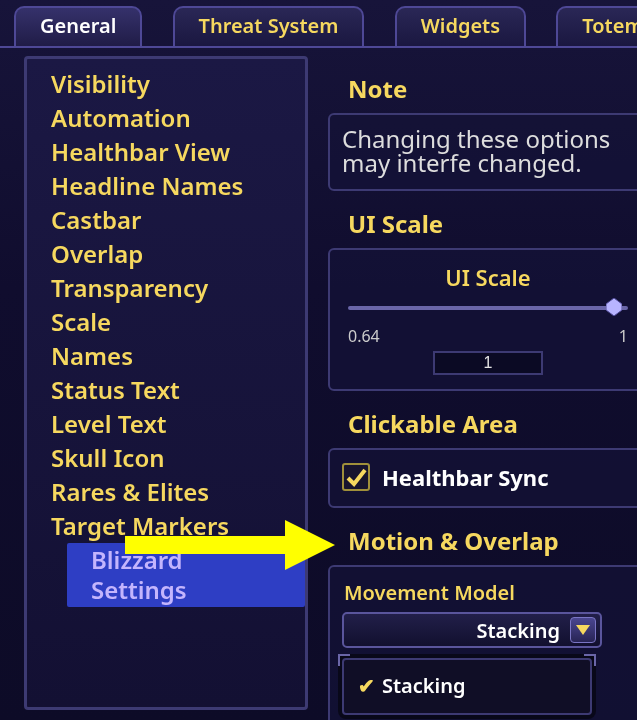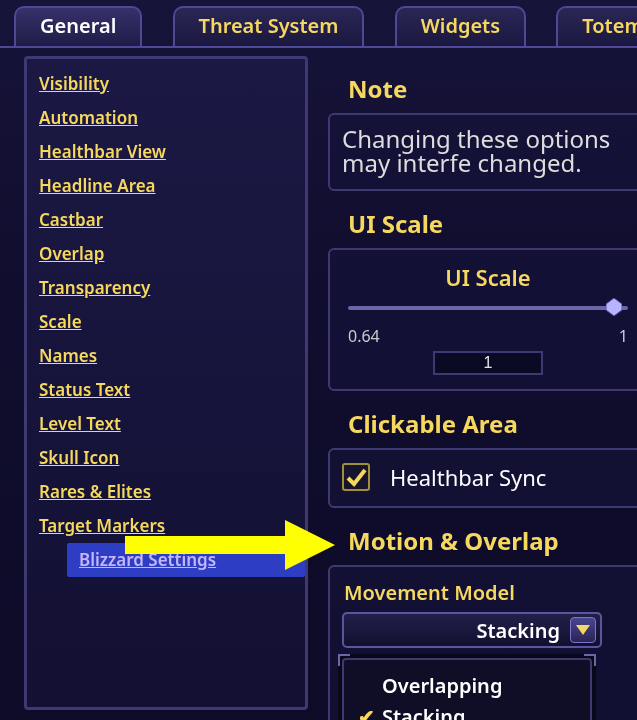--- a/index.html
+++ b/index.html
@@ -9,21 +9,21 @@
 
 .tabrow{position:absolute;top:6px;left:14px;right:0;height:42px;white-space:nowrap;}
 .tab{display:inline-block;height:40px;line-height:36px;padding:0 24px;margin-right:26px;background:linear-gradient(#2a2756,#1a1740);border:2px solid #4e4896;border-bottom:none;border-radius:10px 10px 0 0;color:#f6d85f;font-size:20px;font-weight:600;}
 .tab.active{background:linear-gradient(#35316b,#201c47);color:#fff;}
 
 
 .hline{position:absolute;top:46px;left:0;right:0;height:2px;background:#4e4896;}
 
 
 .side{position:absolute;top:56px;left:24px;width:284px;bottom:10px;border:3px solid #3d3a73;border-radius:4px;background:linear-gradient(#1b1844,#131033);padding:8px 0;}
-.side-item{color:#f6d85f;font-size:17px;font-weight:600;padding:2px 12px;line-height:30px;cursor:pointer;text-decoration:underline;}
+.side-item{color:#f6d85f;font-size:24px;font-weight:600;padding:2px 24px;line-height:30px;cursor:pointer;}
 .side-item.sel{background:#2e3ec4;color:#c4b5fd;border-radius:2px;margin-left:40px;}
 
 
 .content{position:absolute;top:56px;left:320px;right:0;bottom:0;}
 .sec-h{color:#f6d85f;font-size:24px;font-weight:700;margin:16px 0 8px 28px;}
 .box{margin:0 0 14px 8px;border:2px solid #3d3a73;border-radius:6px;background:rgba(20,18,55,.7);padding:12px 12px 14px 12px;min-width:320px;}
 .note-text{color:#ddd;font-size:24px;line-height:24px;}
 
 
 .slider-title{color:#f6d85f;font-size:22px;text-align:center;margin-bottom:6px;font-weight:600;}
@@ -31,21 +31,21 @@
 .track-line{position:absolute;top:8px;left:0;right:0;height:4px;background:#6a66a8;border-radius:2px;}
 .thumb{position:absolute;top:0;width:16px;height:18px;}
 .thumb svg{display:block;}
 .minmax{display:flex;justify-content:space-between;color:#ccc;font-size:16px;margin:9px 6px 0 6px;}
 .val-input{display:block;margin:4px auto 0 auto;width:110px;height:24px;background:#0b0a24;border:2px solid #3d3a73;color:#e3e3e3;text-align:center;font-size:16px;}
 
 
 .check-row{display:flex;align-items:center;gap:12px;}
 .cbox{width:28px;height:28px;border:2px solid #a0903a;background:#17142e;border-radius:3px;display:flex;align-items:center;justify-content:center;}
 .cbox svg{display:block;}
-.check-label{color:#fff;font-size:22px;font-weight:400;margin-left:8px;}
+.check-label{color:#fff;font-size:22px;font-weight:700;}
 
 
 .field-label{color:#f6d85f;font-size:20px;font-weight:600;margin:0 0 6px 2px;}
 .dd{display:flex;align-items:center;height:36px;background:linear-gradient(#221f49,#12102f);border:2px solid #5a559c;border-radius:5px;padding:0 4px 0 12px;width:260px;}
 .dd-text{flex:1;text-align:right;color:#fff;font-size:20px;font-weight:600;padding-right:10px;}
 .dd-btn{width:26px;height:26px;background:linear-gradient(#4a4690,#282455);border:1px solid #7a75c4;border-radius:4px;display:flex;align-items:center;justify-content:center;}
 
 
 .menu{margin-top:10px;width:250px;background:#100e26;border:2px solid #3d3a73;border-radius:4px;padding:10px 8px 12px 8px;box-shadow:0 0 0 4px rgba(0,0,0,.5);position:relative;}
 .menu::before,.menu::after{content:"";position:absolute;width:10px;height:10px;border:2px solid #6a66a8;top:-6px;}
@@ -68,21 +68,21 @@
   <div class="tab"><span>Widgets</span></div>
   <div class="tab"><span>Totems</span></div>
   
 </div>
 <div class="hline"></div>
 
 <div class="side">
   <div class="side-item">Visibility</div>
   <div class="side-item">Automation</div>
   <div class="side-item">Healthbar View</div>
-  <div class="side-item">Headline Area</div>
+  <div class="side-item">Headline Names</div>
   <div class="side-item">Castbar</div>
   <div class="side-item">Overlap</div>
   <div class="side-item">Transparency</div>
   <div class="side-item">Scale</div>
   <div class="side-item">Names</div>
   <div class="side-item">Status Text</div>
   <div class="side-item">Level Text</div>
   <div class="side-item">Skull Icon</div>
   <div class="side-item">Rares &amp; Elites</div>
   <div class="side-item">Target Markers</div>
@@ -132,24 +132,20 @@
     <div class="dd">
       <span class="dd-text">Stacking</span>
       <span class="dd-btn">
         <svg width="14" height="10" viewBox="0 0 14 10">
               <polygon points="0,0 14,0 7,10" fill="#f6d85f"></polygon>
             </svg>
       </span>
     </div>
     <div class="menu">
       <div class="menu-item">
-        <span class="menu-check"></span>
-        <span>Overlapping</span>
-      </div>
-      <div class="menu-item">
         <span class="menu-check">✔</span>
         <span>Stacking</span>
       </div>
     </div>
 
   </div>
 
 </div>
 
 <div class="arrow-ann">

